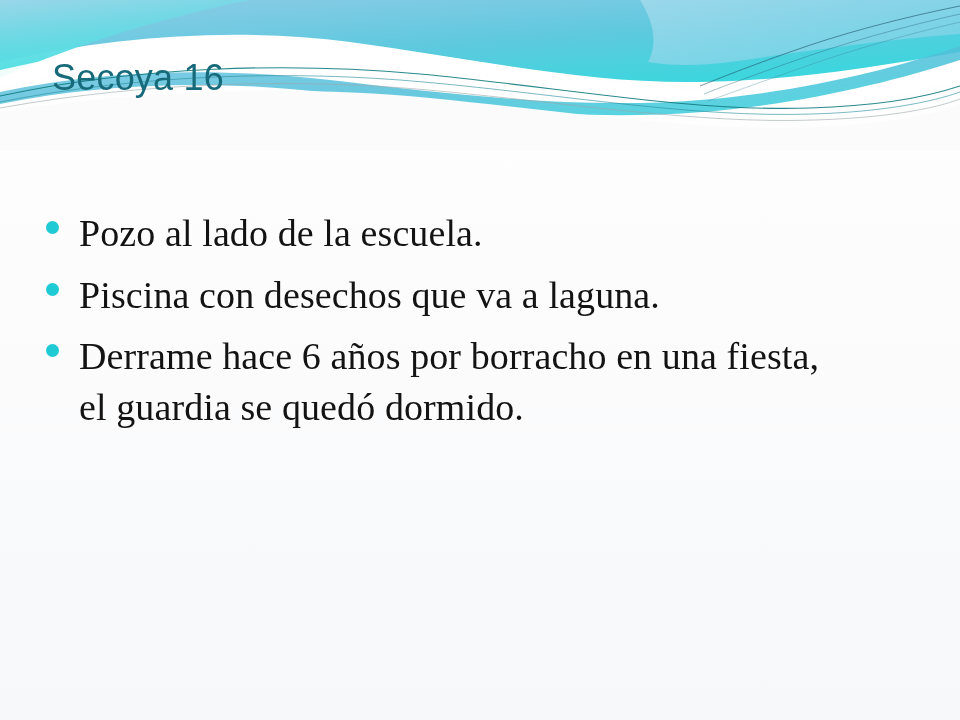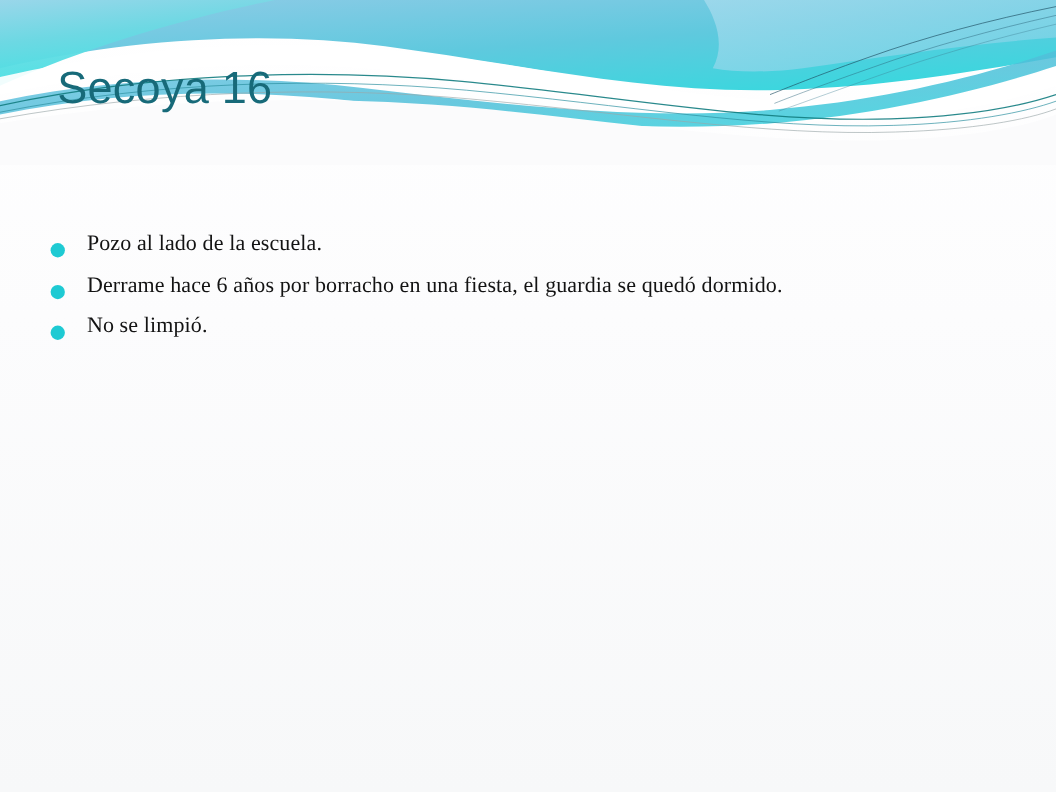--- a/index.html
+++ b/index.html
@@ -32,21 +32,21 @@
     height: 150px;
   }
 
   
   #slide-title {
     position: absolute;
     left: 52px;
     top: 58px;
     margin: 0;
     font-family: "Liberation Sans", "DejaVu Sans", sans-serif;
-    font-size: 41px;
+    font-size: 36px;
     font-weight: 400;
     letter-spacing: 0.2px;
     color: #176A79;
     line-height: 1.12;
     white-space: nowrap;
   }
 
   
   #body-list {
     position: absolute;
@@ -72,21 +72,21 @@
     height: 13px;
     margin-top: 13px;
     margin-right: 20px;
     border-radius: 50%;
     background: #1ECAD3;
   }
 
   .bullet-text {
     flex: 1 1 auto;
     font-family: "Liberation Serif", "DejaVu Serif", serif;
-    font-size: 20px;
+    font-size: 38px;
     font-weight: 400;
     color: #131313;
     line-height: 1.33;
     letter-spacing: 0.1px;
   }
 
   
   .bullet-item.wrap .bullet-text {
     max-width: 772px;
   }
@@ -173,26 +173,26 @@
 
   <h1 id="slide-title">Secoya 16</h1>
 
   <ul id="body-list">
 
     <li class="bullet-item">
       <span class="bullet-marker"></span>
       <span class="bullet-text">Pozo al lado de la escuela.</span>
     </li>
 
+    <li class="bullet-item">
+      <span class="bullet-marker"></span>
+      <span class="bullet-text">Piscina con desechos que va a laguna.</span>
+    </li>
 
     <li class="bullet-item wrap">
       <span class="bullet-marker"></span>
       <span class="bullet-text">Derrame hace 6 años por borracho en una fiesta, el guardia se quedó dormido.</span>
     </li>
 
-    <li class="bullet-item">
-      <span class="bullet-marker"></span>
-      <span class="bullet-text">No se limpió.</span>
-    </li>
 
   </ul>
 
 </div>
 
 </body></html>

